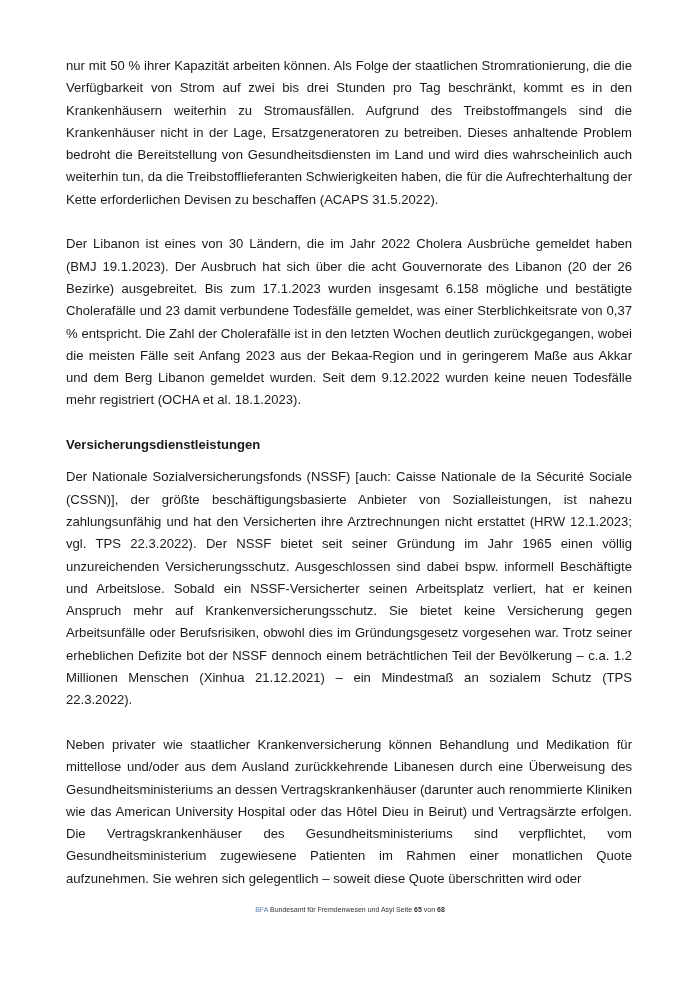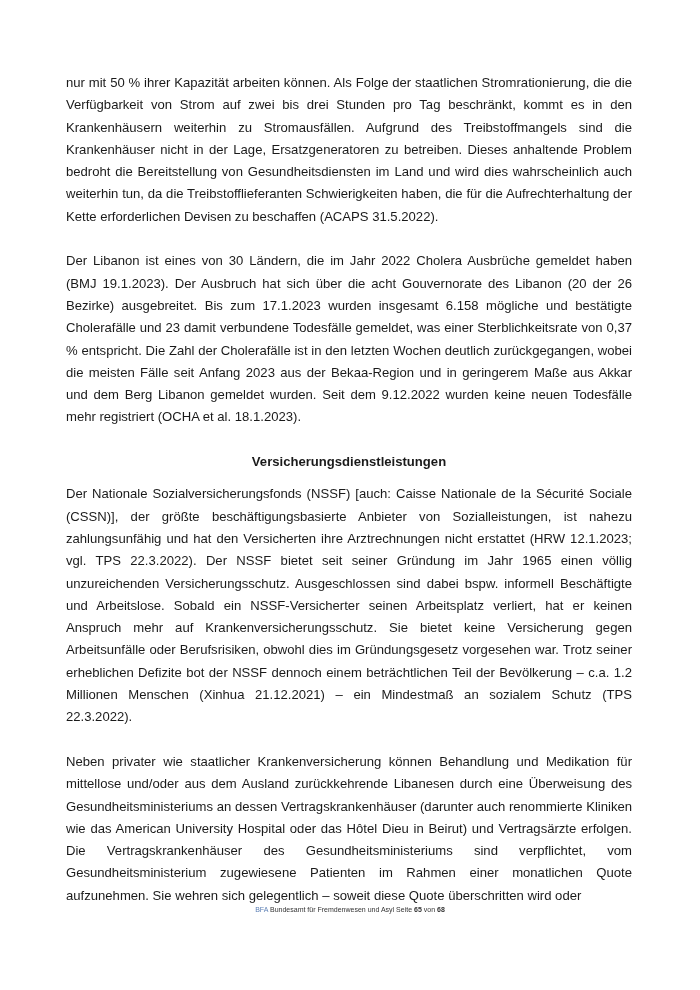--- a/index.html
+++ b/index.html
@@ -11,35 +11,34 @@
       width: 700px;
       height: 990px;
       position: relative;
       overflow: hidden;
       font-family: "Liberation Sans", sans-serif;
       color: #1a1a1a;
     }
     .page {
       position: absolute;
       left: 66px;
-      top: 72px;
+      top: 55px;
       width: 566px;
     }
     .para {
       font-size: 13.1px;
       line-height: 22.3px;
       text-align: justify;
       margin: 0 0 22.3px 0;
     }
     .heading {
       font-size: 13.1px;
       line-height: 22.3px;
       font-weight: bold;
       margin: 0 0 10px 0;
-      text-align: center;
     }
     .footer {
       position: absolute;
       left: 0;
       width: 700px;
       top: 906px;
       text-align: center;
       font-size: 7px;
       color: #333;
       font-family: "Liberation Sans", sans-serif;

